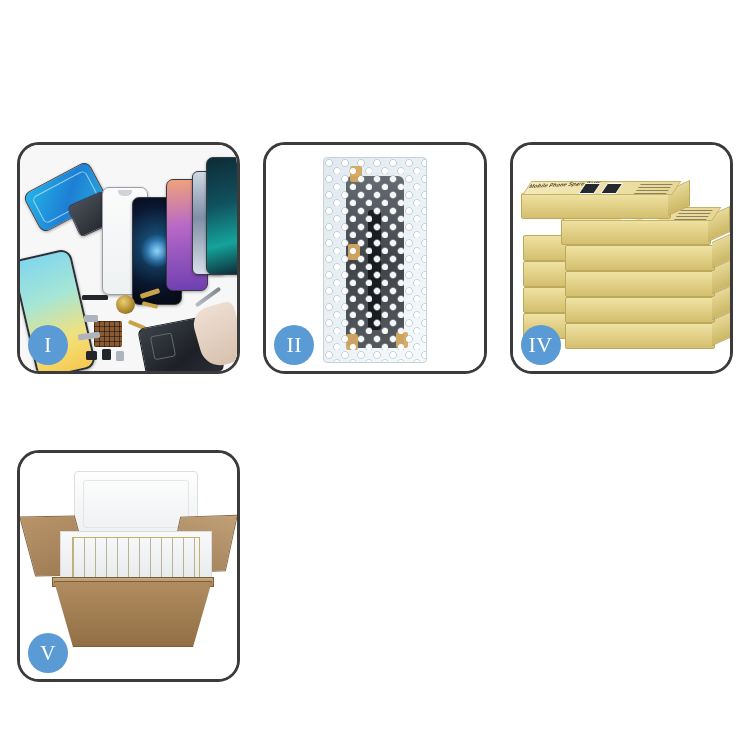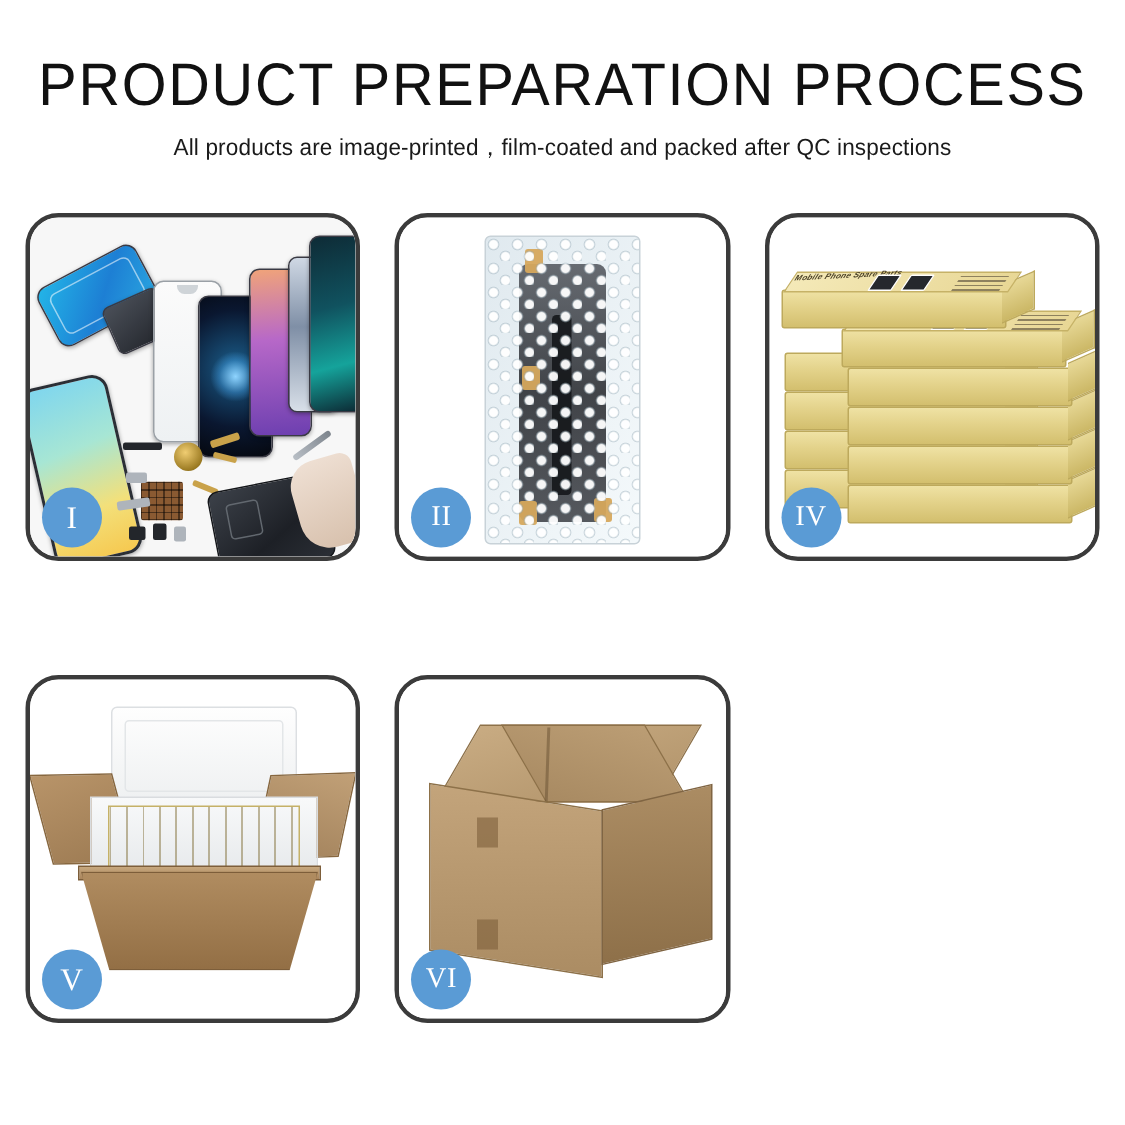--- a/index.html
+++ b/index.html
@@ -86,21 +86,21 @@
     border-radius: 50%;
     background: #5a9bd5;
     color: #ffffff;
     font-family: "Liberation Serif", serif;
     font-size: 21px;
     line-height: 40px;
     text-align: center;
     letter-spacing: 0.5px;
     z-index: 30;
   }
-  .badge.wide { font-size: 19px; }
+  .badge.wide { font-size: 22px; }
 
   
   .p1-bg { position:absolute; inset:0; background:#f7f7f7; }
 
   .phone {
     position: absolute;
     border-radius: 7px;
     box-shadow: 0 1px 3px rgba(0,0,0,.35);
     border: 1.2px solid #3a3a44;
   }
@@ -402,24 +402,20 @@
     position:absolute; left:98px; top:32px; width:2px; height:50px;
     background: rgba(110,86,54,.55);
     transform: skewX(-2deg);
   }
 </style>
 </head>
 <body>
 
 <div id="page">
 
-  <div id="header">
-    <div id="title">PRODUCT PREPARATION PROCESS</div>
-    <div id="subtitle">All products are image-printed，film-coated and packed after QC inspections</div>
-  </div>
 
   <div id="grid">
 
     <div class="panel">
       <div class="scene p1-bg">
         <div class="phone ph-blue"></div>
         <div class="phone ph-dark"></div>
         <div class="phone ph-glass"></div>
         <div class="phone ph-space"></div>
         <div class="phone ph-purple"></div>
@@ -520,27 +516,15 @@
         <div class="flap-l"></div>
         <div class="flap-r"></div>
         <div class="foam-body"></div>
         <div class="yellow-stack"></div>
         <div class="carton-rim"></div>
         <div class="carton-body"></div>
       </div>
       <div class="badge">V</div>
     </div>
 
-    <div class="panel">
-      <div class="scene p6-bg">
-        <div class="ct-top"></div>
-        <div class="ct-top2"></div>
-        <div class="ct-seam"></div>
-        <div class="ct-front"></div>
-        <div class="ct-side"></div>
-        <div class="ct-tape" style="left:52px; top:92px;"></div>
-        <div class="ct-tape" style="left:52px; top:160px;"></div>
-      </div>
-      <div class="badge wide">VI</div>
-    </div>
 
   </div>
 </div>
 
 </body></html>

